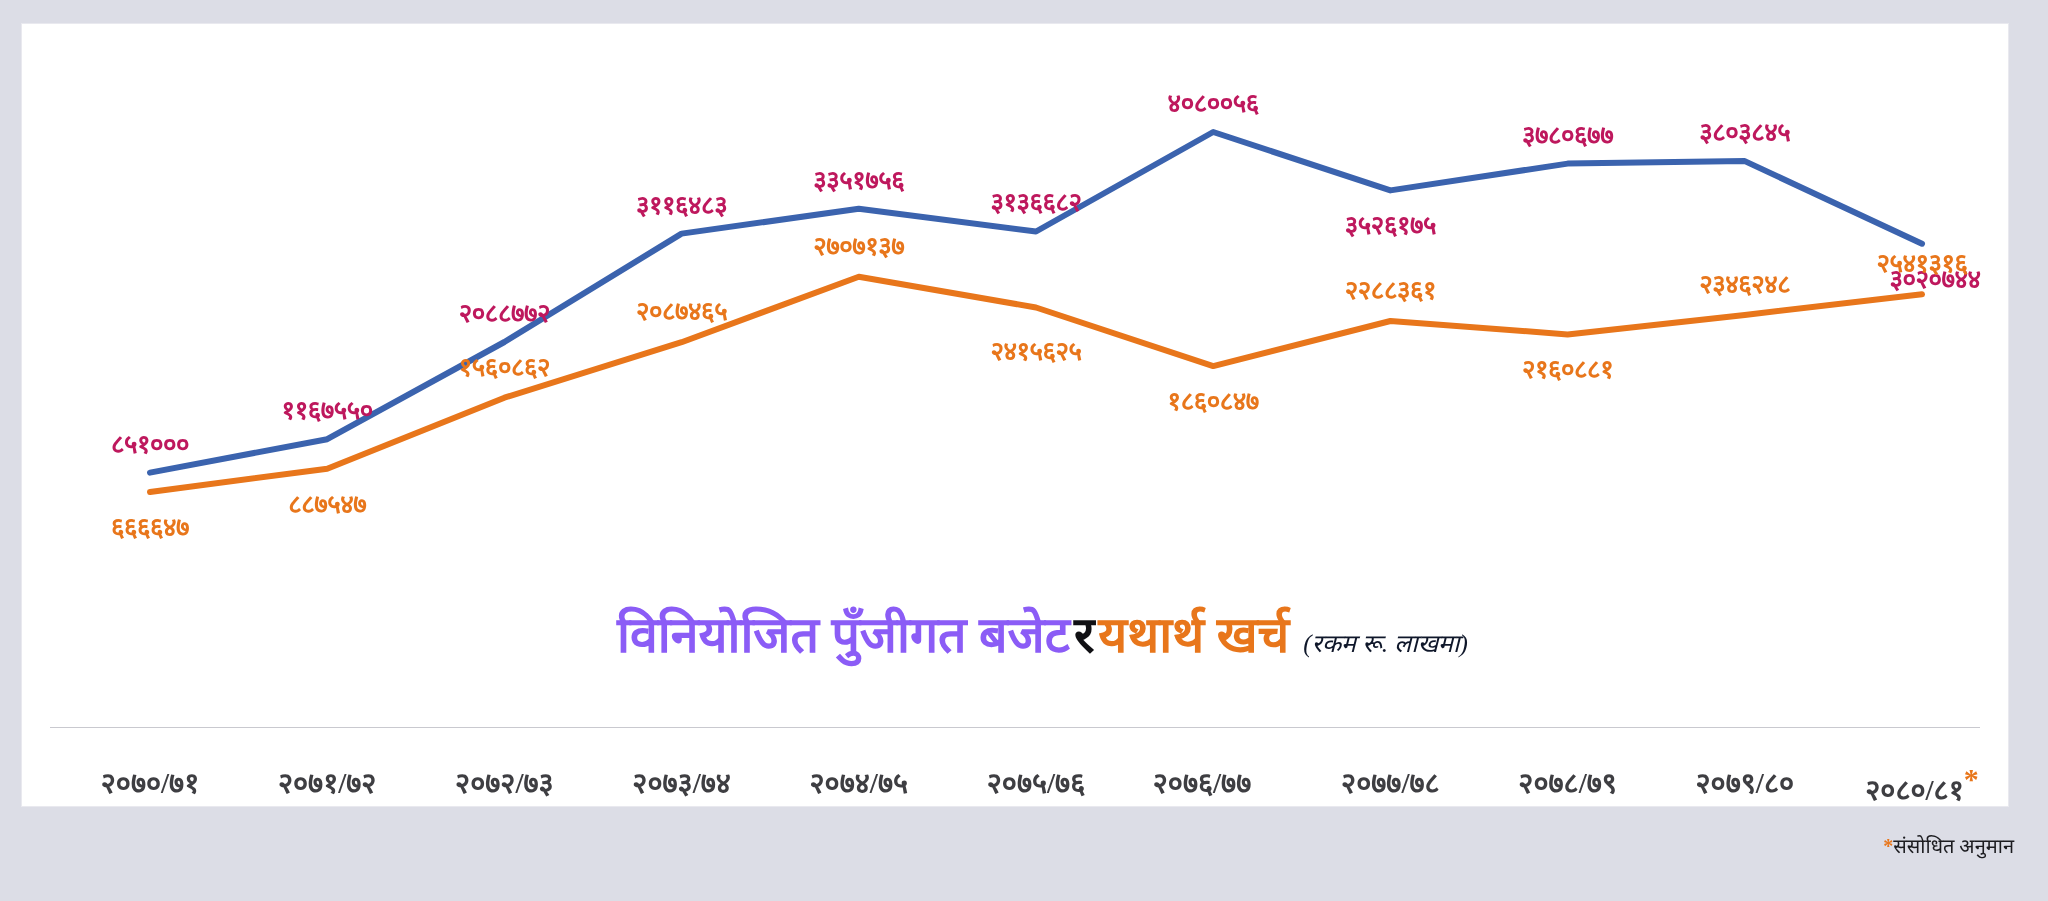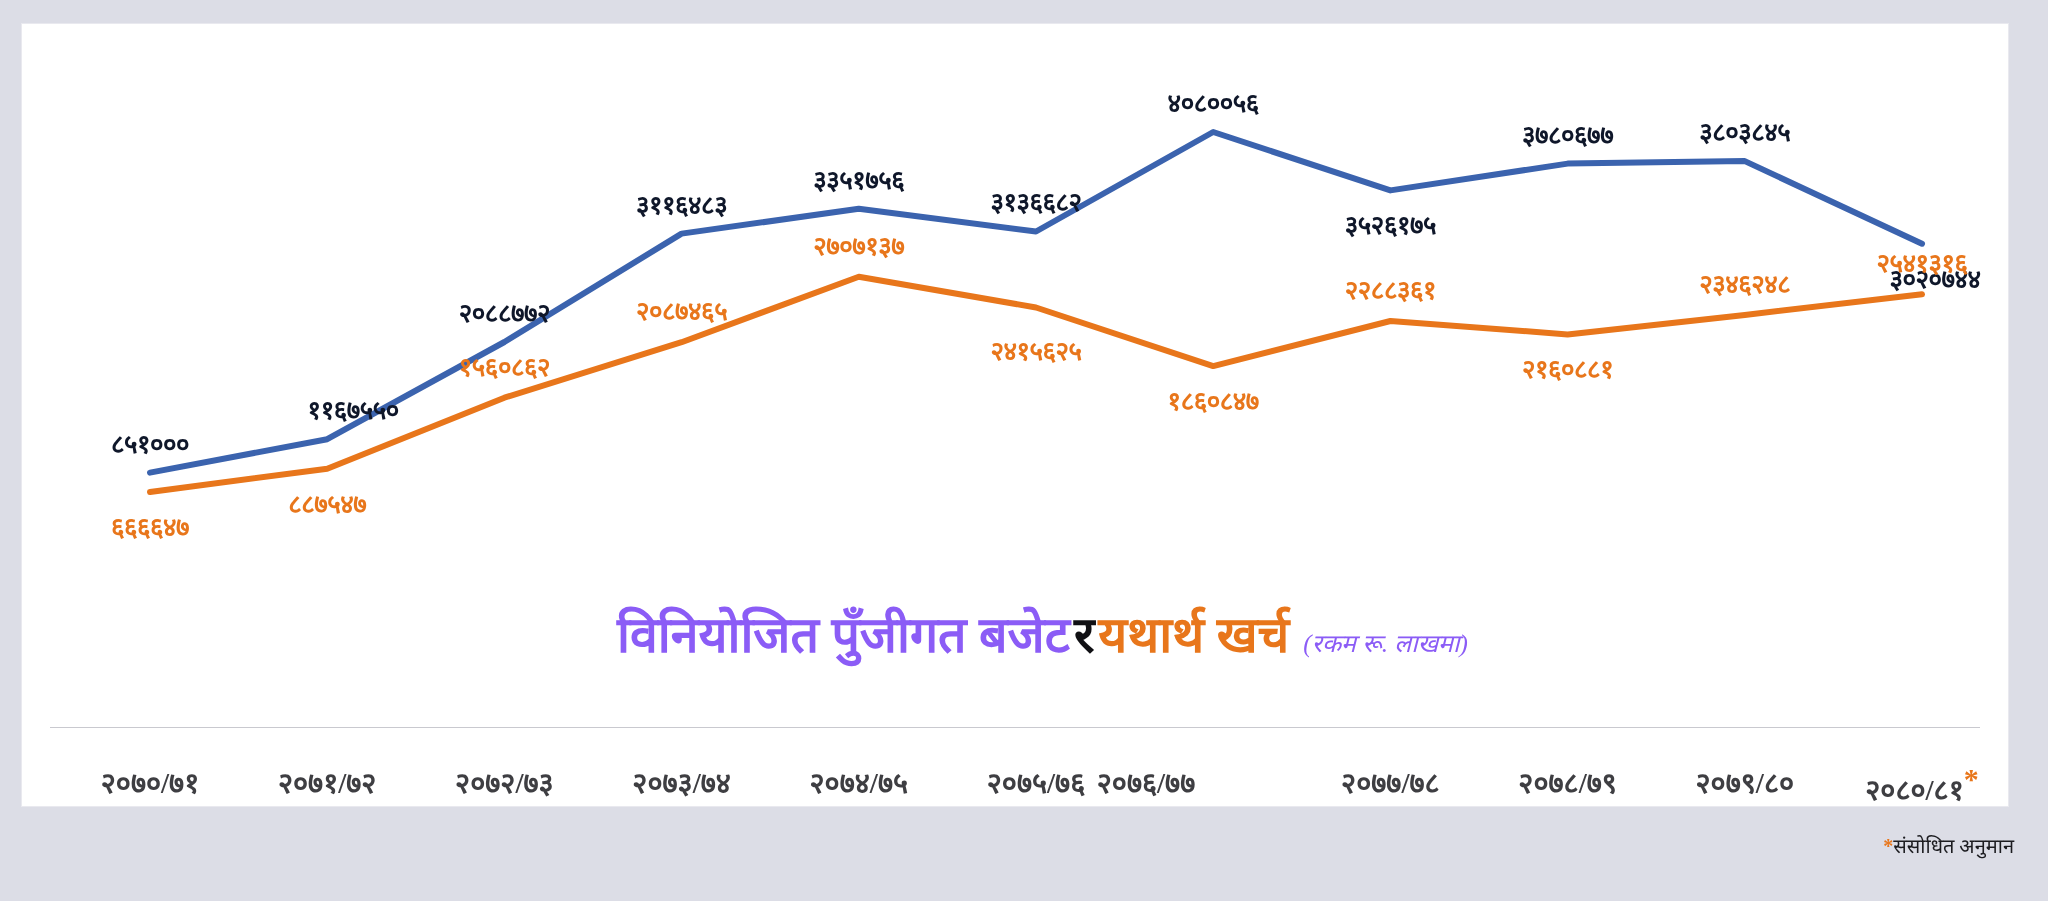--- a/index.html
+++ b/index.html
@@ -48,21 +48,21 @@
   }
   .dlabel {
     position: absolute;
     white-space: nowrap;
     font-family: "Liberation Sans", sans-serif;
     font-size: 26px;
     font-weight: 700;
     letter-spacing: -0.5px;
     transform: translate(-50%, -50%);
   }
-  .dlabel.blue { color: #0f172a; font-family: Liberation Serif, serif; }
+  .dlabel.blue { color: #be185d; font-family: Liberation Serif, serif; }
   .dlabel.orange { color: #e8761b; }
   .xlabel {
     position: absolute;
     white-space: nowrap;
     font-family: "Liberation Serif", serif;
     font-size: 29px;
     font-weight: 700;
     color: #3e3e42;
     transform: translateX(-50%);
     top: 738px;
@@ -90,21 +90,21 @@
     font-size: 50px;
     font-weight: 700;
   }
   #title-wrap .t-orange {
     color: #e8761b;
     font-size: 50px;
     font-weight: 700;
     margin-top: 29px;
   }
   #title-wrap .t-unit {
-    color: #8b5cf6;
+    color: #0f172a;
     font-size: 25px;
     font-style: italic;
     font-weight: 400;
     margin-left: 10px;
   }
   #footnote {
     position: absolute;
     right: 34px;
     top: 832px;
     white-space: nowrap;
@@ -127,21 +127,21 @@
 
       <svg class="lines" viewBox="0 0 1986 782" preserveAspectRatio="none">
         <polyline id="line-blue" fill="none" stroke="#3b63ae" stroke-width="6" stroke-linejoin="round" stroke-linecap="round" points="128.0,448.6 305.2,415.2 482.4,318.0 659.6,209.6 836.8,184.8 1014.0,207.5 1191.2,108.0 1368.4,166.4 1545.6,139.6 1722.8,137.1 1900.0,219.7"></polyline>
         <polyline id="line-orange" fill="none" stroke="#e8761b" stroke-width="6" stroke-linejoin="round" stroke-linecap="round" points="128.0,468.0 305.2,444.7 482.4,373.7 659.6,318.2 836.8,252.8 1014.0,283.5 1191.2,342.1 1368.4,297.0 1545.6,310.4 1722.8,290.9 1900.0,270.3"></polyline>
       </svg>
 
       <div class="axis-rule"></div>
 
       <div id="blue-labels">
           <div class="dlabel blue" style="left: 128px; top: 418.557px;">८५१०००</div>
-          <div class="dlabel blue" style="left: 305.2px; top: 385.172px; margin-left: 26px;">११६७५५०</div>
+          <div class="dlabel blue" style="left: 305.2px; top: 385.172px;">११६७५५०</div>
           <div class="dlabel blue" style="left: 482.4px; top: 288.014px;">२०८८७७२</div>
           <div class="dlabel blue" style="left: 659.6px; top: 179.625px;">३११६४८३</div>
           <div class="dlabel blue" style="left: 836.8px; top: 154.811px;">३३५१७५६</div>
           <div class="dlabel blue" style="left: 1014px; top: 177.494px;">३१३६६८२</div>
           <div class="dlabel blue" style="left: 1191.2px; top: 78px;">४०८००५६</div>
           <div class="dlabel blue" style="left: 1368.4px; top: 200.416px;">३५२६१७५</div>
           <div class="dlabel blue" style="left: 1545.6px; top: 109.574px;">३७८०६७७</div>
           <div class="dlabel blue" style="left: 1722.8px; top: 107.131px;">३८०३८४५</div>
           <div class="dlabel blue" style="left: 1904px; top: 253.722px; margin-left: 9px;">३०२०७४४</div>
         </div>
@@ -158,21 +158,21 @@
           <div class="dlabel orange" style="left: 1722.8px; top: 258.859px;">२३४६२४८</div>
           <div class="dlabel orange" style="left: 1900px; top: 238.285px;">२५४१३१६</div>
         </div>
       <div id="x-labels">
           <div class="xlabel" style="left: 128px;"><span>२०७०/७१</span></div>
           <div class="xlabel" style="left: 305.2px;"><span>२०७१/७२</span></div>
           <div class="xlabel" style="left: 482.4px;"><span>२०७२/७३</span></div>
           <div class="xlabel" style="left: 659.6px;"><span>२०७३/७४</span></div>
           <div class="xlabel" style="left: 836.8px;"><span>२०७४/७५</span></div>
           <div class="xlabel" style="left: 1014px;"><span>२०७५/७६</span></div>
-          <div class="xlabel" style="left: 1124px;"><span>२०७६/७७</span></div>
+          <div class="xlabel" style="left: 1180px;"><span>२०७६/७७</span></div>
           <div class="xlabel" style="left: 1368.4px;"><span>२०७७/७८</span></div>
           <div class="xlabel" style="left: 1545.6px;"><span>२०७८/७९</span></div>
           <div class="xlabel" style="left: 1722.8px;"><span>२०७९/८०</span></div>
           <div class="xlabel" style="left: 1900px;"><span>२०८०/८१</span><span class="star">*</span></div>
         </div>
 
       <div id="title-wrap">
         <span class="t-blue">विनियोजित पुँजीगत बजेट</span>
         <span class="t-black">र</span>
         <span class="t-orange">यथार्थ खर्च</span>

